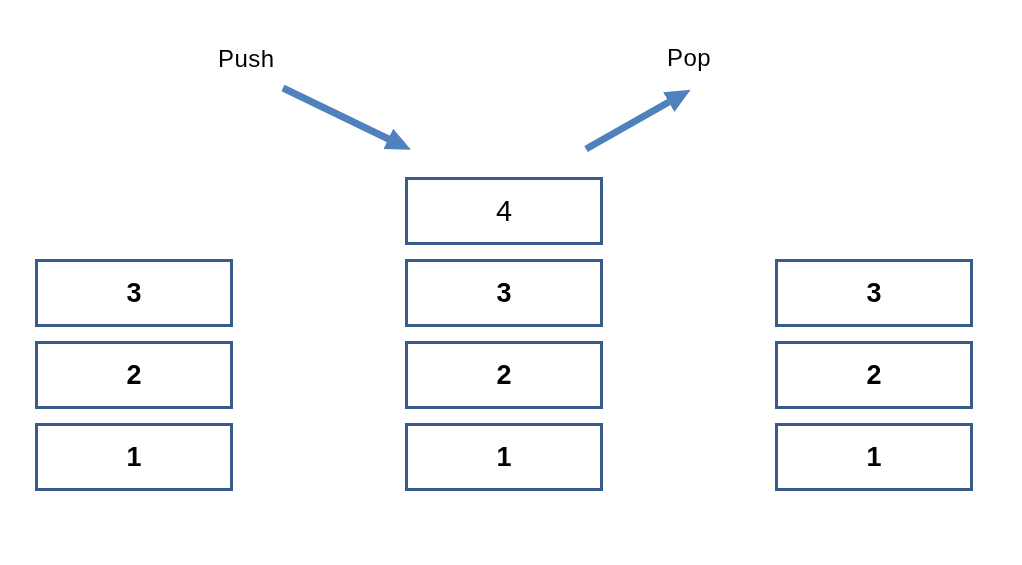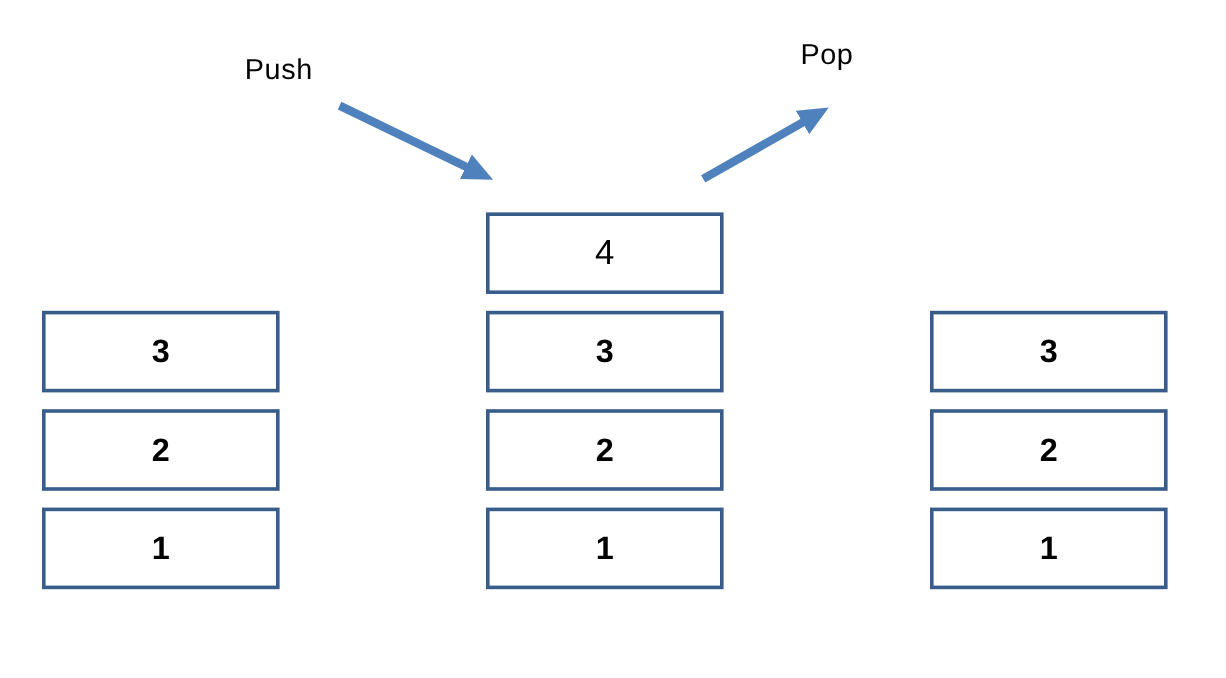--- a/index.html
+++ b/index.html
@@ -14,22 +14,22 @@
     background: var(--bg, #ffffff);
     font-family: "Liberation Sans", sans-serif;
     overflow: hidden;
   }
   .op-label {
     position: absolute;
     font-size: 24px;
     color: var(--text, #000000);
     letter-spacing: 0.5px;
   }
-  .op-label.push { left: 204px; top: 45px; }
-  .op-label.pop  { left: 667px; top: 32px; }
+  .op-label.push { left: 218px; top: 45px; }
+  .op-label.pop  { left: 667px; top: 44px; }
   .arrow-layer {
     position: absolute;
     inset: 0;
     width: 1022px;
     height: 565px;
     color: var(--arrow, #4f81bd);
     pointer-events: none;
   }
   .arrow-layer line { stroke: currentColor; stroke-width: 7; }
   .arrow-layer marker path { fill: currentColor; }

